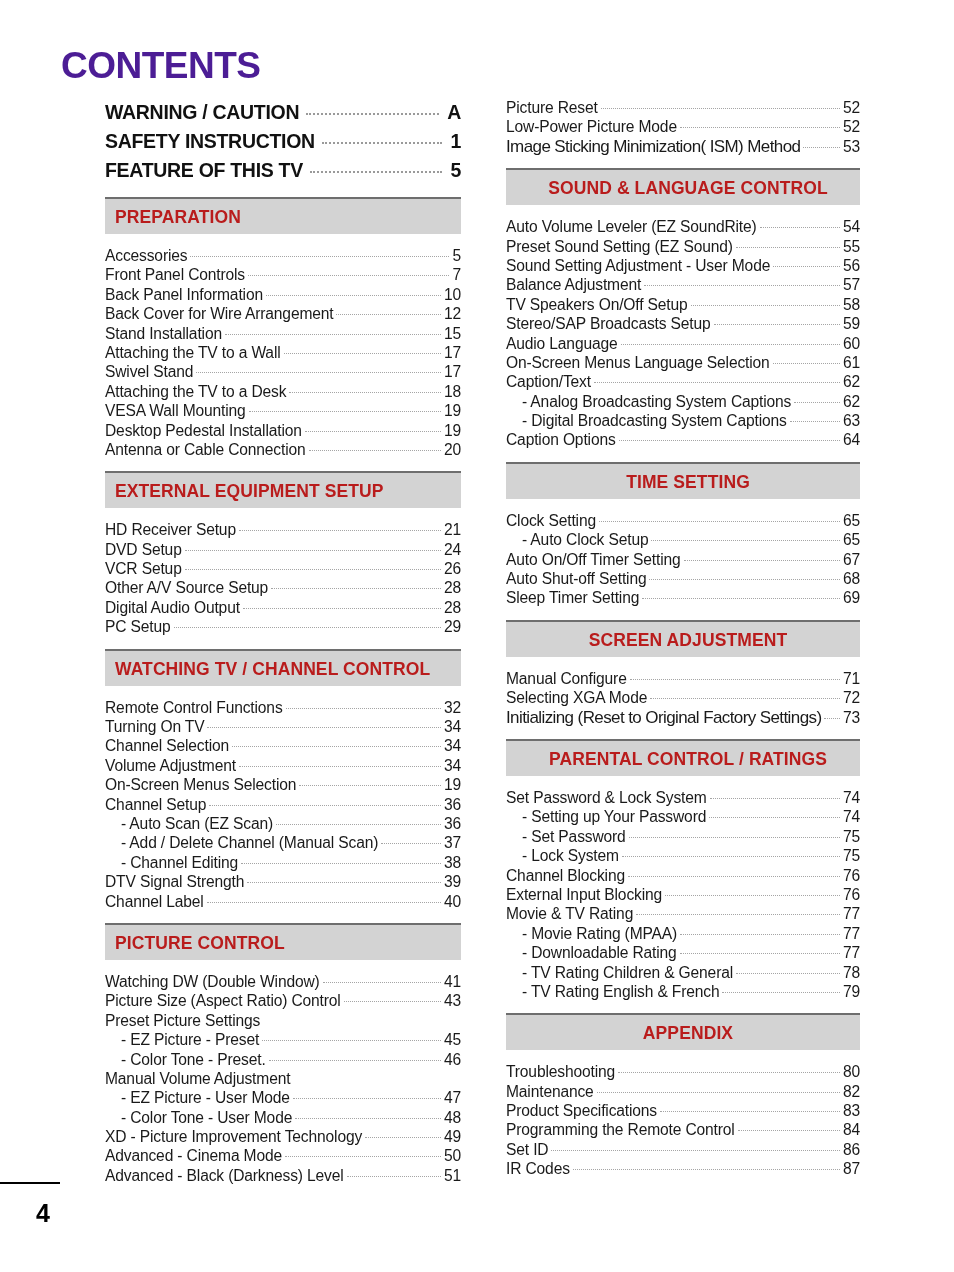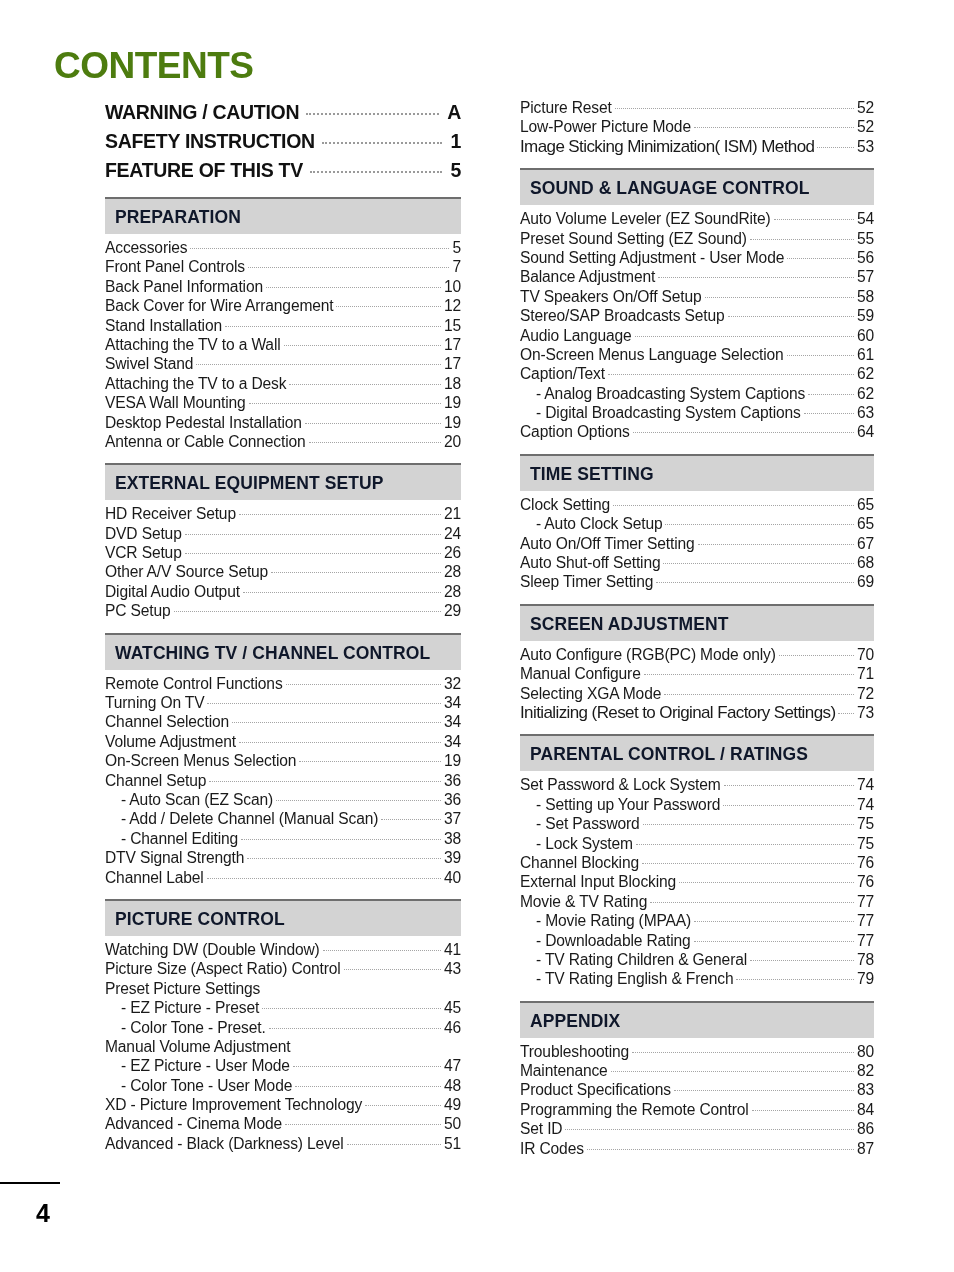--- a/index.html
+++ b/index.html
@@ -17,36 +17,36 @@
   }
 
   #page {
     position: absolute;
     inset: 0;
   }
 
   
   .contents-title {
     position: absolute;
-    left: 54px;
+    left: 61px;
     top: 47px;
     font-size: 37px;
     font-weight: bold;
     letter-spacing: -0.5px;
-    color: #4d7c0f;
+    color: #4c1d95;
     line-height: 1;
   }
 
   
   .col {
     position: absolute;
     top: 98px;
   }
   .col-left  { left: 105px; width: 356px; }
-  .col-right { left: 520px; width: 354px; }
+  .col-right { left: 506px; width: 354px; text-align: center; }
 
   
   .toc-major {
     display: flex;
     align-items: baseline;
     font-size: 19.5px;
     font-weight: bold;
     color: #111111;
     letter-spacing: -0.3px;
     height: 29px;
@@ -67,30 +67,30 @@
     padding-left: 6px;
     font-weight: bold;
   }
 
   
   .sec-head {
     background: #d3d3d3;
     border-top: 2px solid #6e6e6e;
     font-size: 17.5px;
     font-weight: bold;
-    color: #0f172a;
+    color: #b91c1c;
     letter-spacing: 0.1px;
     padding: 8px 0 8px 10px;
     box-sizing: border-box;
     height: 37px;
     line-height: 21px;
     margin-top: 12px;
   }
 
-  .sec-body { padding-top: 4px; }
+  .sec-body { padding-top: 12px; }
 
   
   .row {
     display: flex;
     align-items: baseline;
     font-size: 15.6px;
     line-height: 19.4px;
     height: 19.4px;
     color: #1a1a1a;
     letter-spacing: -0.15px;
@@ -470,25 +470,20 @@
           </div>
           <div class="row">
             <span class="lbl">Sleep Timer Setting</span>
             <span class="leader"></span>
             <span class="pg">69</span>
           </div>
         </div>
         <div class="sec-head">SCREEN ADJUSTMENT</div>
         <div class="sec-body">
           <div class="row">
-            <span class="lbl">Auto Configure (RGB(PC) Mode only)</span>
-            <span class="leader"></span>
-            <span class="pg">70</span>
-          </div>
-          <div class="row">
             <span class="lbl">Manual Configure</span>
             <span class="leader"></span>
             <span class="pg">71</span>
           </div>
           <div class="row">
             <span class="lbl">Selecting XGA Mode</span>
             <span class="leader"></span>
             <span class="pg">72</span>
           </div>
           <div class="row tight">

